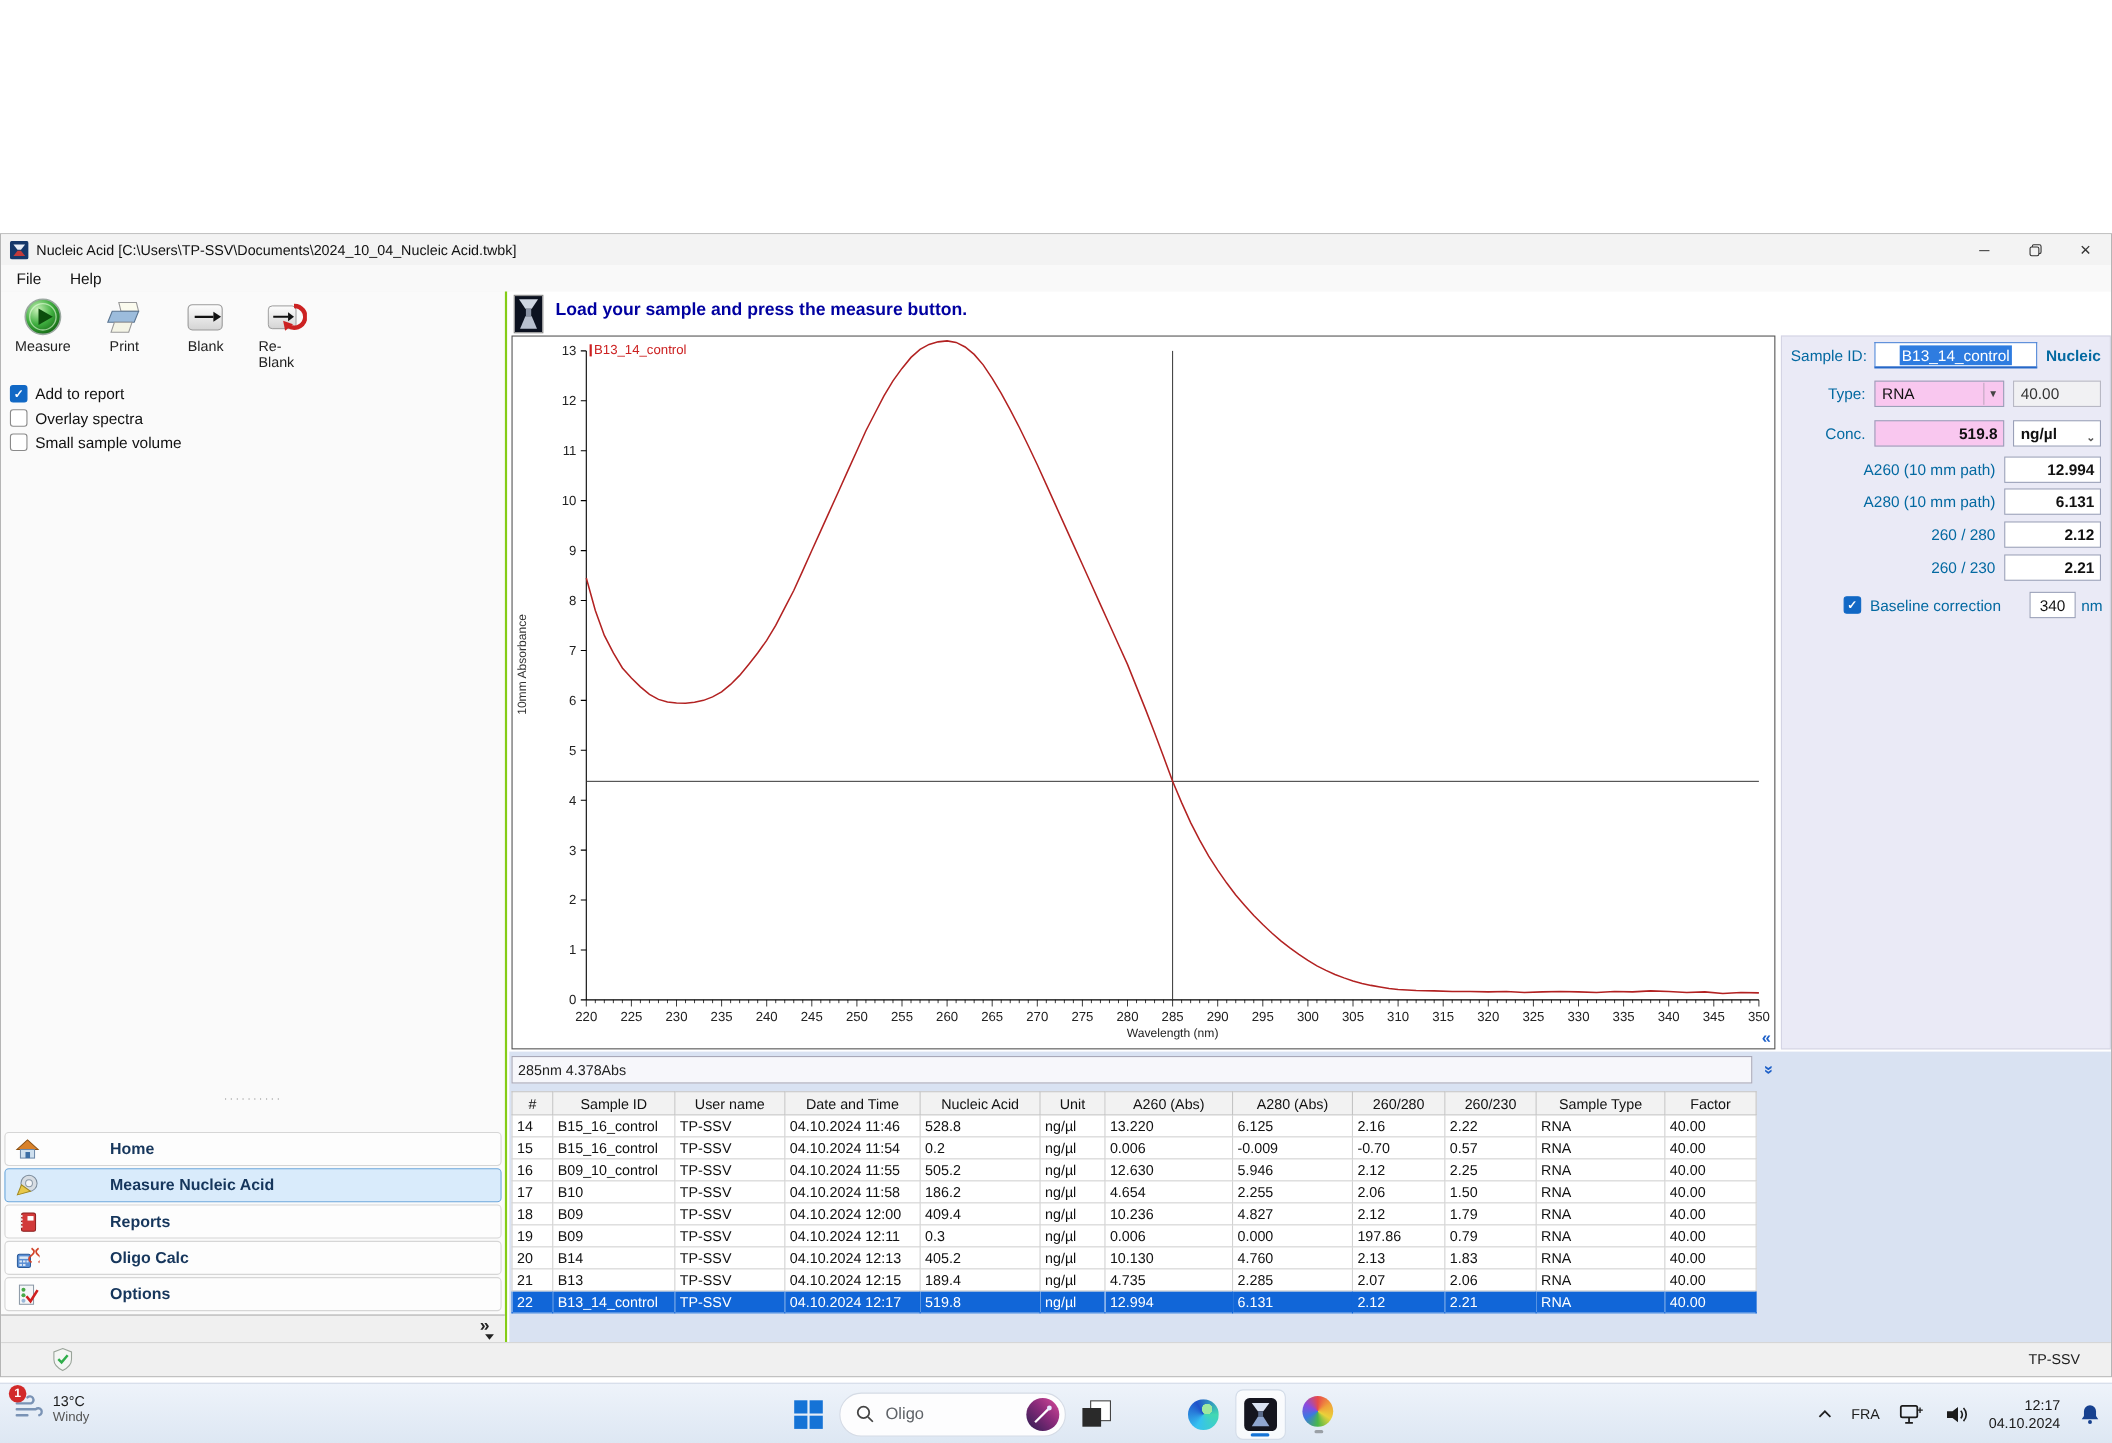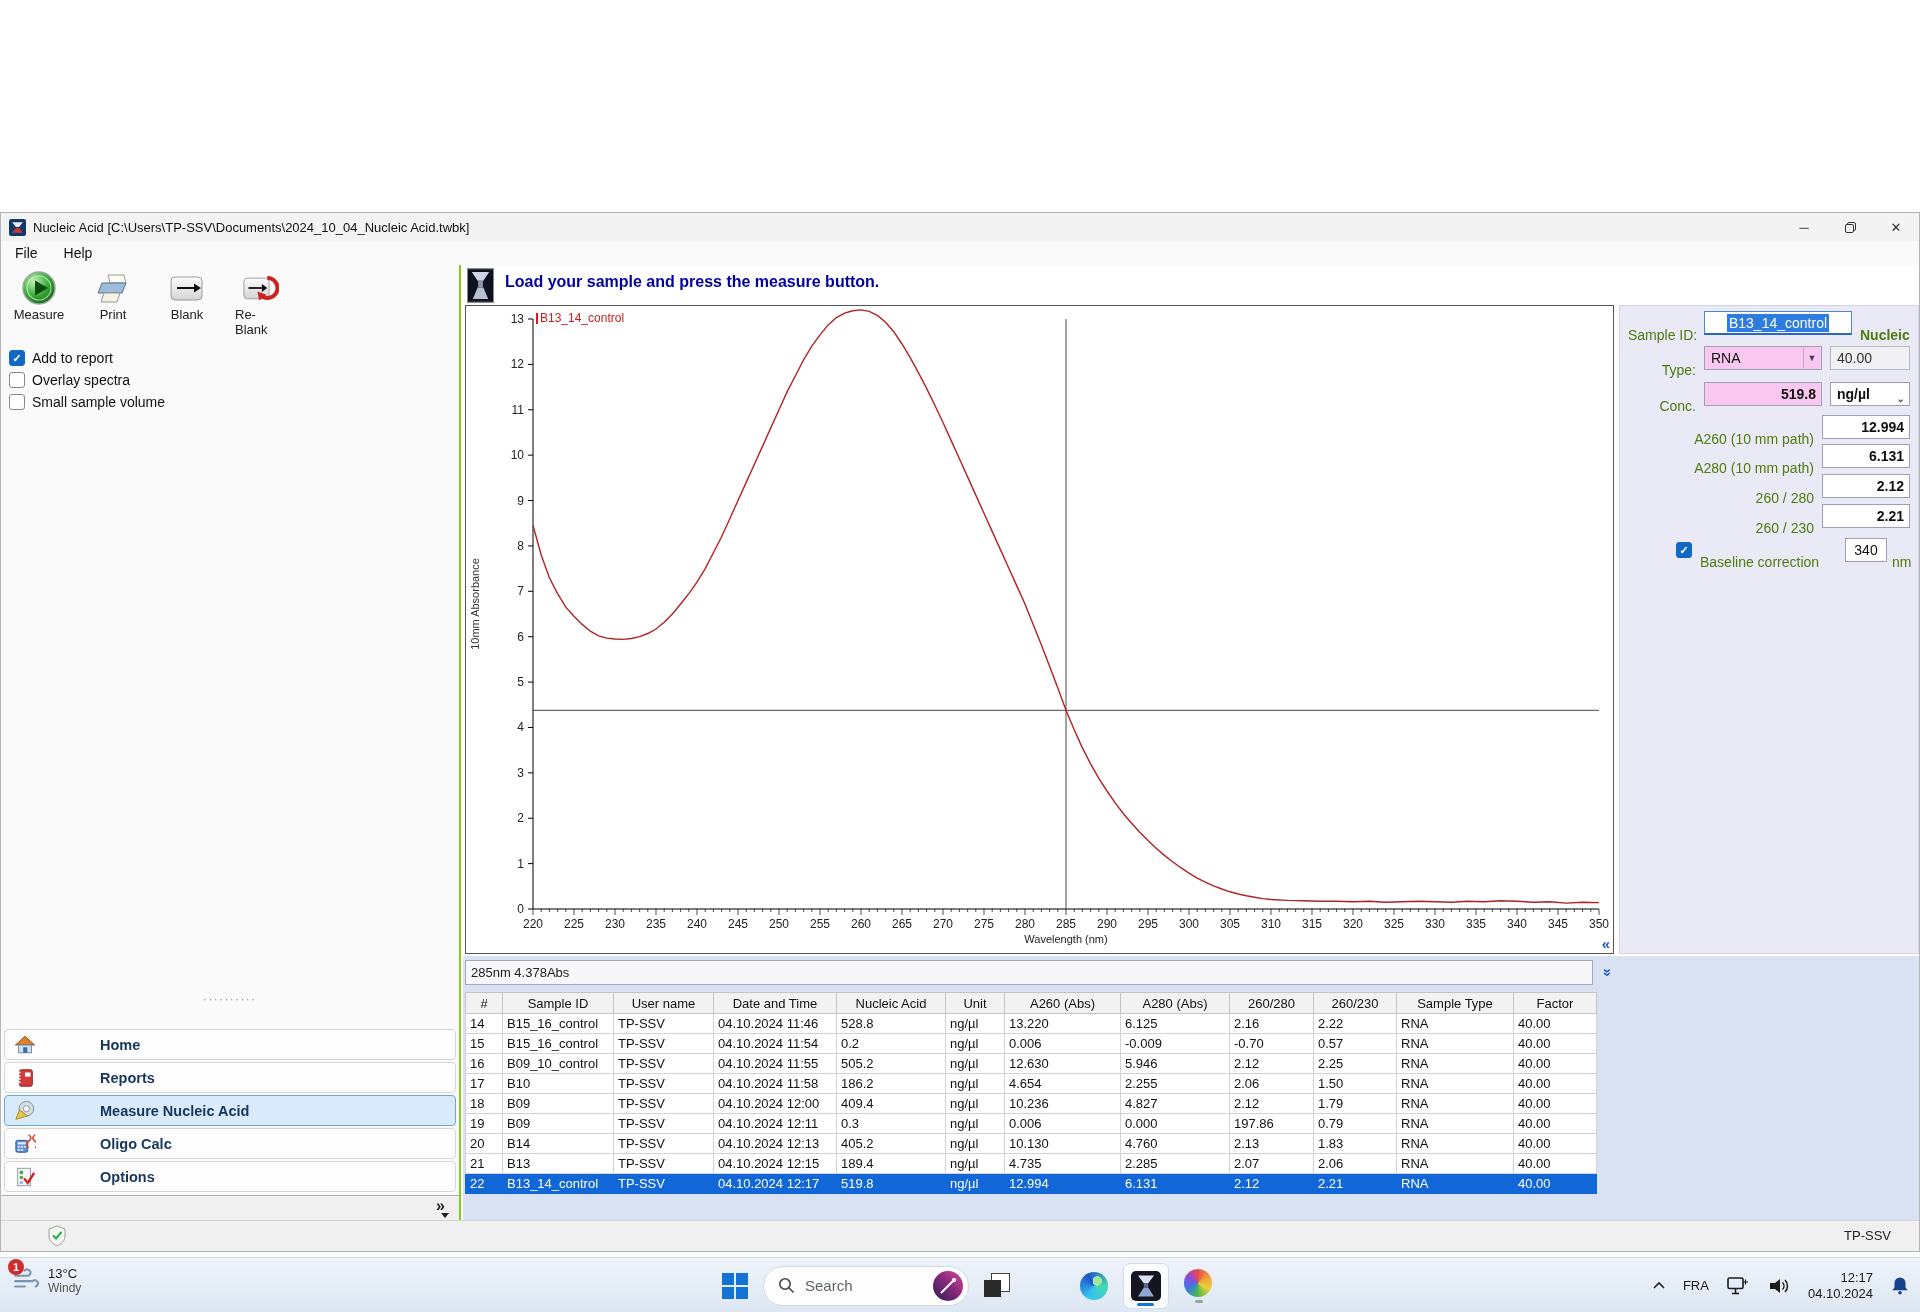--- a/index.html
+++ b/index.html
@@ -49,21 +49,21 @@
             border:1px solid #555;box-sizing:border-box;}
   .chartbox svg.plot{position:absolute;left:0;top:0;width:100%;height:100%;}
   .legend{position:absolute;left:70px;top:5px;font-size:12px;color:#cc2020;display:flex;align-items:center;}
   .legend .lmark{display:inline-block;width:2px;height:11px;background:#cc2020;margin-right:2px;}
   .ylab{position:absolute;left:-51px;top:292px;width:120px;text-align:center;font-size:11px;color:#333;
         transform:rotate(-90deg);}
   .chart-collapse{position:absolute;right:3px;bottom:1px;font-size:15px;font-weight:bold;color:#1c5fc8;}
   .infopanel{position:absolute;left:1156px;top:40px;width:300px;height:649px;background:#eaeaf6;
              border:1px solid #d4d4e4;box-sizing:border-box;font-size:14px;}
   .iprow{position:absolute;left:0;width:100%;height:26px;}
-  .iplabel{position:absolute;top:16px;color:#4d7c0f;}
+  .iplabel{position:absolute;top:4px;color:#0369a1;}
   .ipfield{position:absolute;background:#fff;border:1px solid #9aa0b8;box-sizing:border-box;height:24px;
            font-size:14px;line-height:22px;}
   .readout{font-weight:bold;text-align:right;padding-right:5px;}
   .pinkbg{background:#f9c7ef;}
   .graybg{background:#f1f1f3;border-color:#b8b8c4;color:#333;padding-left:6px;}
   .sampleid-input{border:1px solid #4f86d8;border-bottom:2px solid #2567c8;text-align:center;}
   .sampleid-input .selhl{background:#2e7ce0;color:#fff;padding:1px 2px;}
   .dd-arrow{position:absolute;right:1px;top:1px;bottom:1px;width:16px;border-left:1px solid #c0a8c0;
             display:flex;align-items:center;justify-content:center;font-size:9px;color:#444;}
   .plain-arrow{position:absolute;right:4px;top:5px;font-size:10px;color:#555;}
@@ -220,38 +220,38 @@
 
         <div class="nav">
           <div class="nav-item">
             <svg viewBox="0 0 24 24">
                 <polygon points="12,2.5 22.5,12 1.5,12" fill="#d9822b" stroke="#8a4f12"></polygon>
                 <rect x="5" y="12" width="14" height="8.5" fill="#cfe0ef" stroke="#6a87a8"></rect>
                 <rect x="10" y="14.5" width="4.5" height="6" fill="#3c6ea5"></rect>
               </svg>
             <span class="nav-label">Home</span>
           </div>
+          <div class="nav-item sel">
+            <svg viewBox="0 0 24 24">
+                <circle cx="13.5" cy="9.5" r="8" fill="#d7dde3" stroke="#7a8a99"></circle>
+                <circle cx="13.5" cy="9.5" r="3.4" fill="#f5f7f9" stroke="#8a98a6"></circle>
+                <path d="M6 11 L2 21 L15 17.5 Z" fill="#e8c84a" stroke="#a08820"></path>
+              </svg>
+            <span class="nav-label">Measure Nucleic Acid</span>
+          </div>
           <div class="nav-item">
             <svg viewBox="0 0 24 24">
                 <rect x="6" y="3" width="14" height="18" rx="2" fill="#d23a3a" stroke="#8a1f1f"></rect>
                 <circle cx="6" cy="6" r="1.2" fill="#eee"></circle>
                 <circle cx="6" cy="9.5" r="1.2" fill="#eee"></circle>
                 <circle cx="6" cy="13" r="1.2" fill="#eee"></circle>
                 <circle cx="6" cy="16.5" r="1.2" fill="#eee"></circle>
                 <rect x="12" y="6" width="6" height="4.5" fill="#fff"></rect>
               </svg>
             <span class="nav-label">Reports</span>
-          </div>
-          <div class="nav-item sel">
-            <svg viewBox="0 0 24 24">
-                <circle cx="13.5" cy="9.5" r="8" fill="#d7dde3" stroke="#7a8a99"></circle>
-                <circle cx="13.5" cy="9.5" r="3.4" fill="#f5f7f9" stroke="#8a98a6"></circle>
-                <path d="M6 11 L2 21 L15 17.5 Z" fill="#e8c84a" stroke="#a08820"></path>
-              </svg>
-            <span class="nav-label">Measure Nucleic Acid</span>
           </div>
           <div class="nav-item">
             <svg viewBox="0 0 24 24">
                 <rect x="2" y="8" width="13" height="13" rx="2" fill="#5b8fd4" stroke="#2a5a9a"></rect>
                 <rect x="4" y="10" width="9" height="2.5" fill="#dce8f5"></rect>
                 <rect x="4" y="14" width="2.5" height="2" fill="#dce8f5"></rect>
                 <rect x="7.5" y="14" width="2.5" height="2" fill="#dce8f5"></rect>
                 <rect x="11" y="14" width="2" height="2" fill="#dce8f5"></rect>
                 <rect x="4" y="17.5" width="2.5" height="2" fill="#dce8f5"></rect>
                 <rect x="7.5" y="17.5" width="2.5" height="2" fill="#dce8f5"></rect>
@@ -730,21 +730,21 @@
           <div></div>
           <div></div>
           <div></div>
           <div></div>
         </div>
       <div class="searchpill">
         <svg width="17" height="17" viewBox="0 0 17 17">
             <circle cx="7" cy="7" r="5.2" fill="none" stroke="#444" stroke-width="1.6"></circle>
             <line x1="11" y1="11" x2="15.5" y2="15.5" stroke="#444" stroke-width="1.6"></line>
           </svg>
-        <span class="stext">Search</span>
+        <span class="stext">Oligo</span>
         <svg width="32" height="32">
             <defs>
               <linearGradient id="gsp" x1="0" y1="1" x2="1" y2="0">
                 <stop offset="0%" stop-color="#2a1e52"></stop>
                 <stop offset="55%" stop-color="#8a2a7a"></stop>
                 <stop offset="100%" stop-color="#d84a9a"></stop>
               </linearGradient>
             </defs>
             <circle cx="16" cy="16" r="15" fill="url(#gsp)"></circle>
             <line x1="9" y1="23" x2="21" y2="11" stroke="#fff" stroke-width="2"></line>

